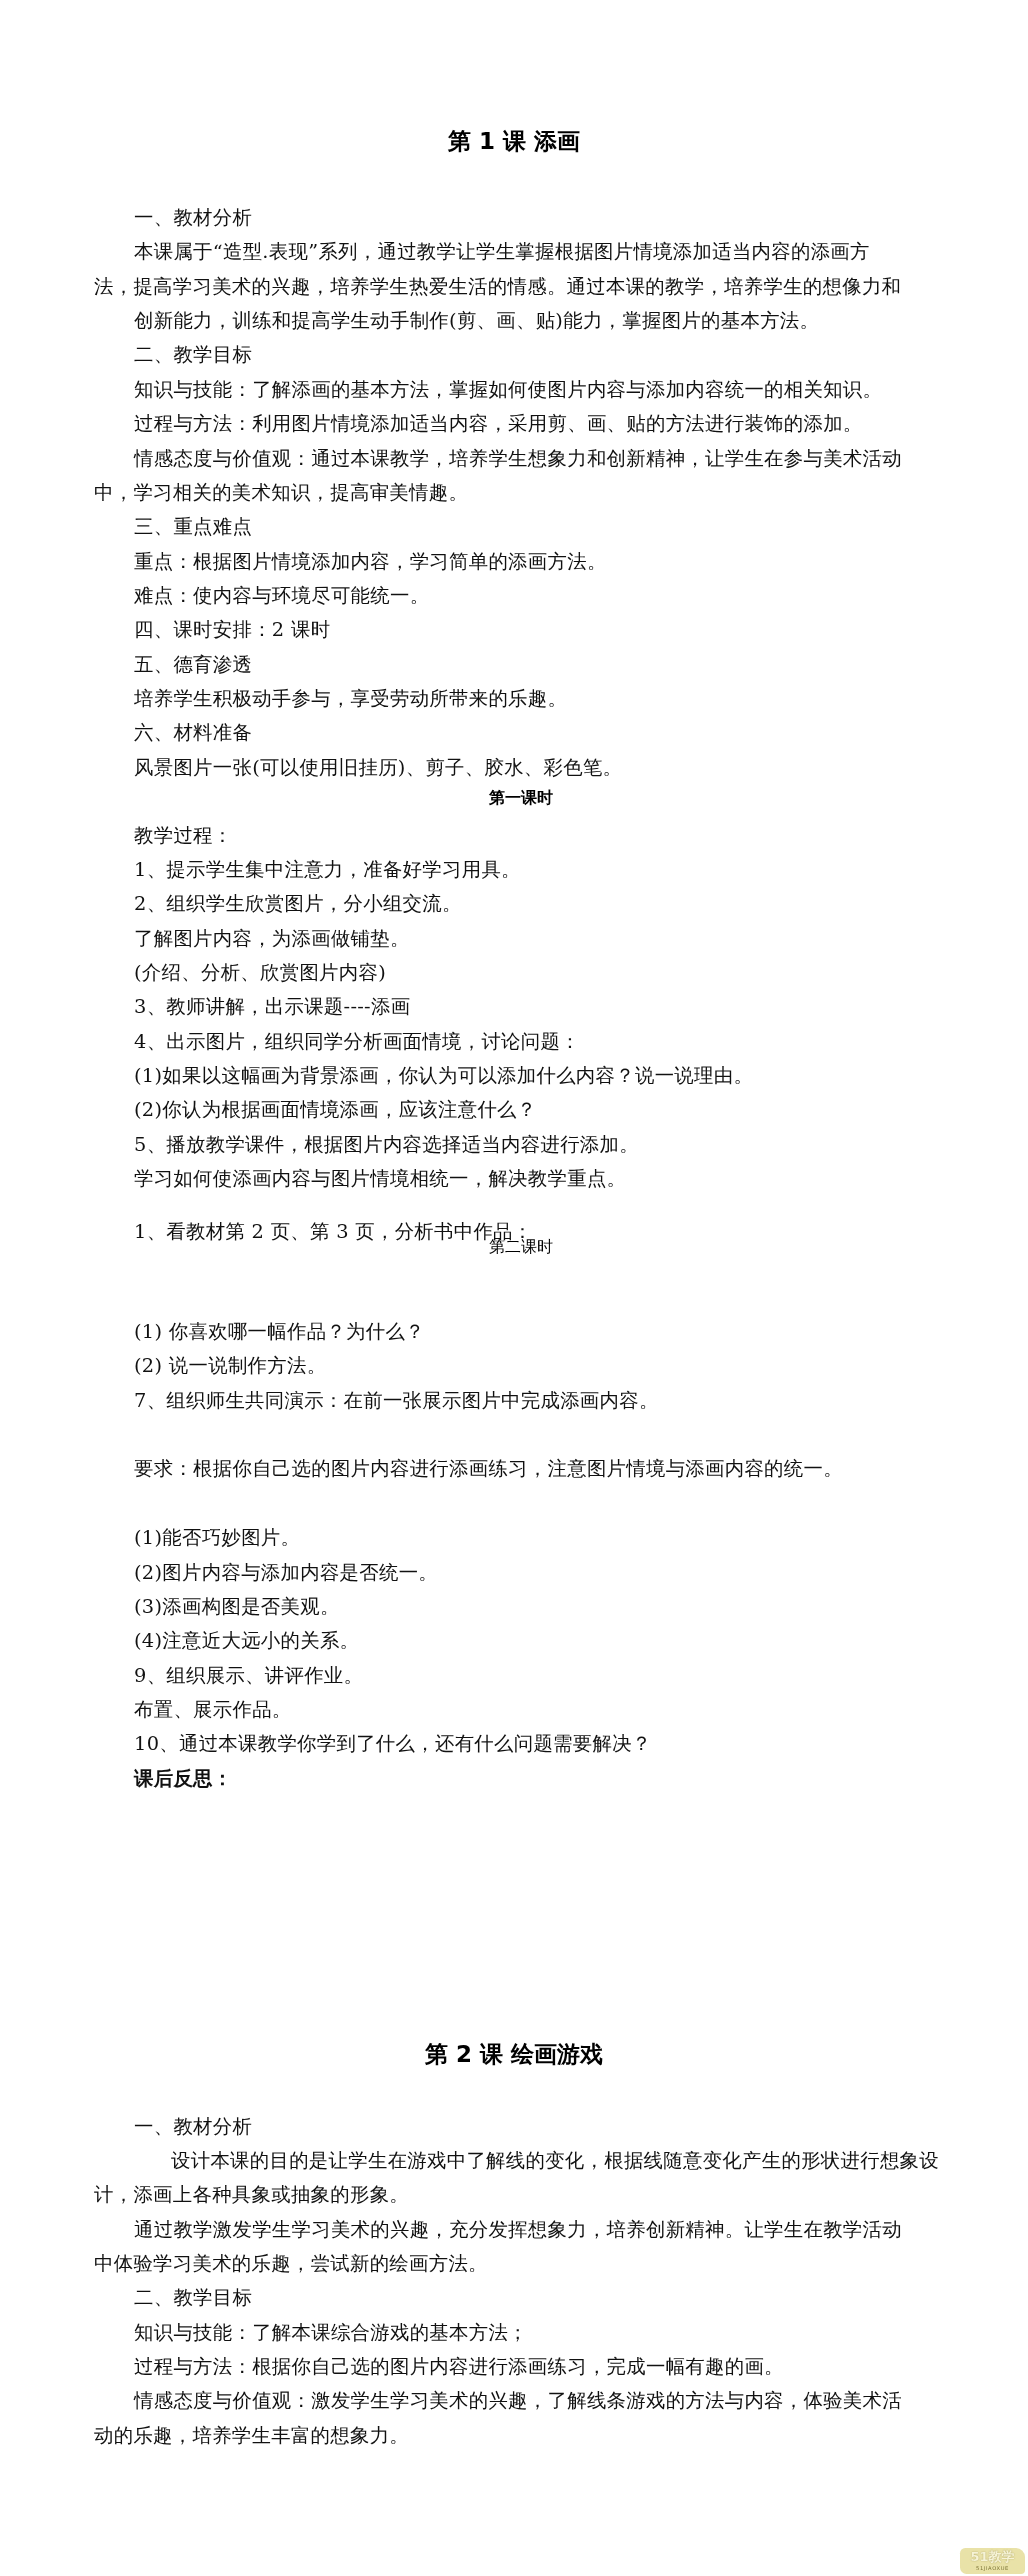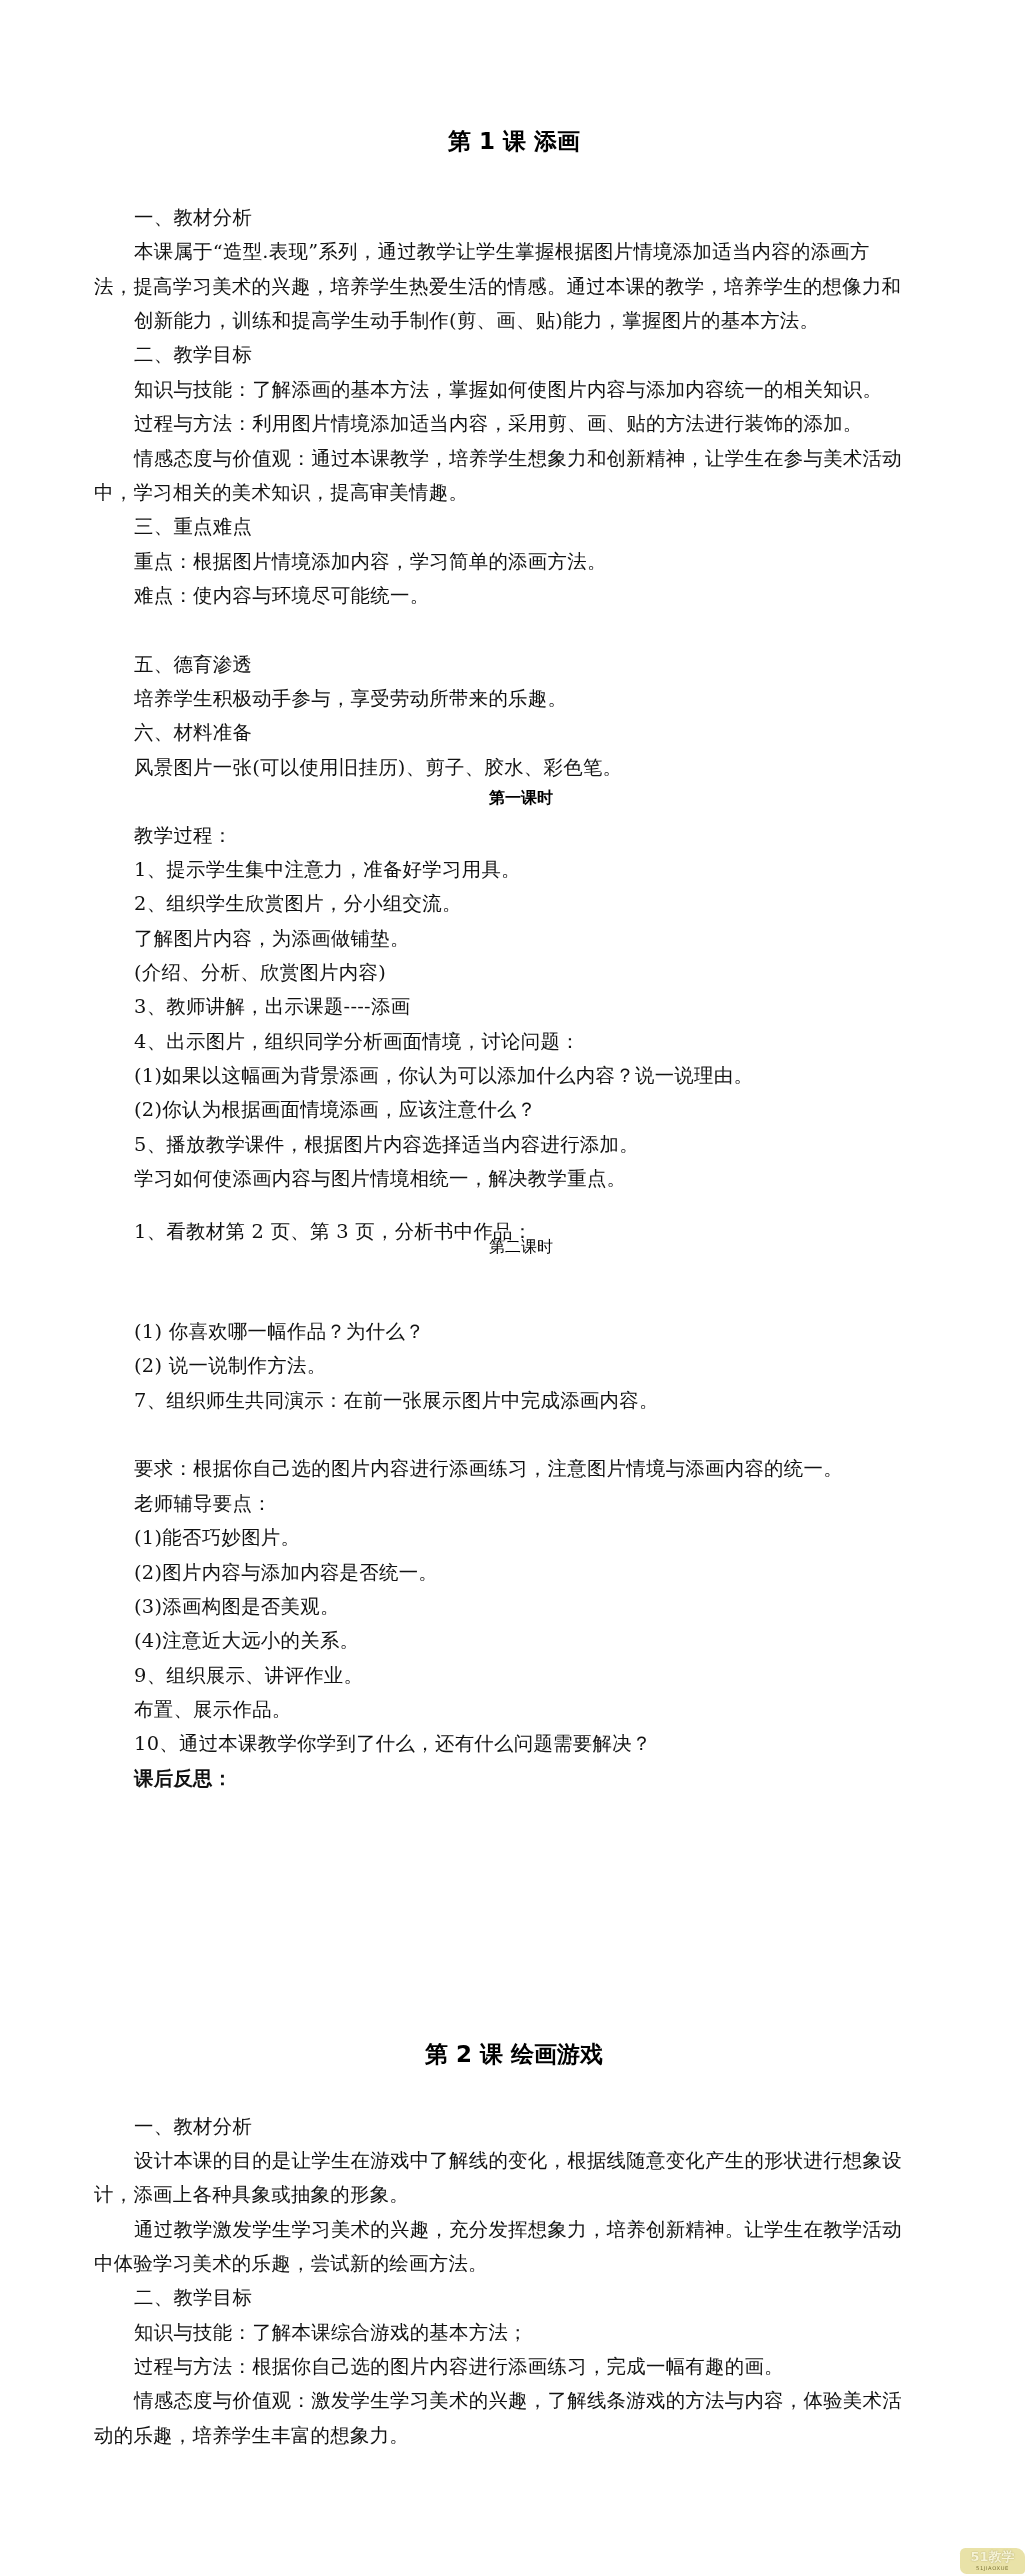--- a/index.html
+++ b/index.html
@@ -84,20 +84,21 @@
 
   <div class="ln ind" style="top:343px;">二、教学目标</div>
   <div class="ln ind" style="top:378px;">知识与技能：了解添画的基本方法，掌握如何使图片内容与添加内容统一的相关知识。</div>
   <div class="ln ind" style="top:412px;">过程与方法：利用图片情境添加适当内容，采用剪、画、贴的方法进行装饰的添加。</div>
   <div class="ln ind" style="top:447px;">情感态度与价值观：通过本课教学，培养学生想象力和创新精神，让学生在参与美术活动</div>
   <div class="ln" style="top:481px;">中，学习相关的美术知识，提高审美情趣。</div>
 
   <div class="ln ind" style="top:515px;">三、重点难点</div>
   <div class="ln ind" style="top:550px;">重点：根据图片情境添加内容，学习简单的添画方法。</div>
   <div class="ln ind" style="top:584px;">难点：使内容与环境尽可能统一。</div>
+  <div class="ln ind" style="top:618px;">四、课时安排：2 课时</div>
   <div class="ln ind" style="top:653px;">五、德育渗透</div>
   <div class="ln ind" style="top:687px;">培养学生积极动手参与，享受劳动所带来的乐趣。</div>
   <div class="ln ind" style="top:721px;">六、材料准备</div>
   <div class="ln ind" style="top:756px;">风景图片一张(可以使用旧挂历)、剪子、胶水、彩色笔。</div>
 
   <div class="sub" style="top:784px;">第一课时</div>
   <div class="ln ind" style="top:824px;">教学过程：</div>
   <div class="ln ind" style="top:858px;">1、提示学生集中注意力，准备好学习用具。</div>
   <div class="ln ind" style="top:892px;">2、组织学生欣赏图片，分小组交流。</div>
   <div class="ln ind" style="top:927px;">了解图片内容，为添画做铺垫。</div>
@@ -108,34 +109,33 @@
   <div class="ln ind" style="top:1098px;">(2)你认为根据画面情境添画，应该注意什么？</div>
   <div class="ln ind" style="top:1133px;">5、播放教学课件，根据图片内容选择适当内容进行添加。</div>
   <div class="ln ind" style="top:1167px;">学习如何使添画内容与图片情境相统一，解决教学重点。</div>
 
   <div class="sub light" style="top:1233px;">第二课时</div>
   <div class="ln ind" style="top:1220px;">1、看教材第 2 页、第 3 页，分析书中作品：</div>
   <div class="ln ind" style="top:1320px;">(1)    你喜欢哪一幅作品？为什么？</div>
   <div class="ln ind" style="top:1354px;">(2)    说一说制作方法。</div>
   <div class="ln ind" style="top:1389px;">7、组织师生共同演示：在前一张展示图片中完成添画内容。</div>
   <div class="ln ind" style="top:1457px;">要求：根据你自己选的图片内容进行添画练习，注意图片情境与添画内容的统一。</div>
-  <div class="ln ind" style="top:1492px;">老师辅导要点：</div>
   <div class="ln ind" style="top:1526px;">(1)能否巧妙图片。</div>
   <div class="ln ind" style="top:1561px;">(2)图片内容与添加内容是否统一。</div>
   <div class="ln ind" style="top:1595px;">(3)添画构图是否美观。</div>
   <div class="ln ind" style="top:1629px;">(4)注意近大远小的关系。</div>
   <div class="ln ind" style="top:1664px;">9、组织展示、讲评作业。</div>
   <div class="ln ind" style="top:1698px;">布置、展示作品。</div>
   <div class="ln ind" style="top:1732px;">10、通过本课教学你学到了什么，还有什么问题需要解决？</div>
   <div class="ln ind bold" style="top:1767px;">课后反思：</div>
 
   <div class="title" style="top:2040px;">第 2 课    绘画游戏</div>
 
   <div class="ln ind" style="top:2115px;">一、教材分析</div>
-  <div class="ln ind" style="top:2149px;">设计本课的目的是让学生在游戏中了解线的变化，根据线随意变化产生的形状进行想象设</div>
+  <div class="ln ind" style="top:2149px;text-align:center;">设计本课的目的是让学生在游戏中了解线的变化，根据线随意变化产生的形状进行想象设</div>
   <div class="ln" style="top:2183px;">计，添画上各种具象或抽象的形象。</div>
   <div class="ln ind" style="top:2218px;">通过教学激发学生学习美术的兴趣，充分发挥想象力，培养创新精神。让学生在教学活动</div>
   <div class="ln" style="top:2252px;">中体验学习美术的乐趣，尝试新的绘画方法。</div>
   <div class="ln ind" style="top:2286px;">二、教学目标</div>
   <div class="ln ind" style="top:2321px;">知识与技能：了解本课综合游戏的基本方法；</div>
   <div class="ln ind" style="top:2355px;">过程与方法：根据你自己选的图片内容进行添画练习，完成一幅有趣的画。</div>
   <div class="ln ind" style="top:2389px;">情感态度与价值观：激发学生学习美术的兴趣，了解线条游戏的方法与内容，体验美术活</div>
   <div class="ln" style="top:2424px;">动的乐趣，培养学生丰富的想象力。</div>
 
   <div class="watermark">

